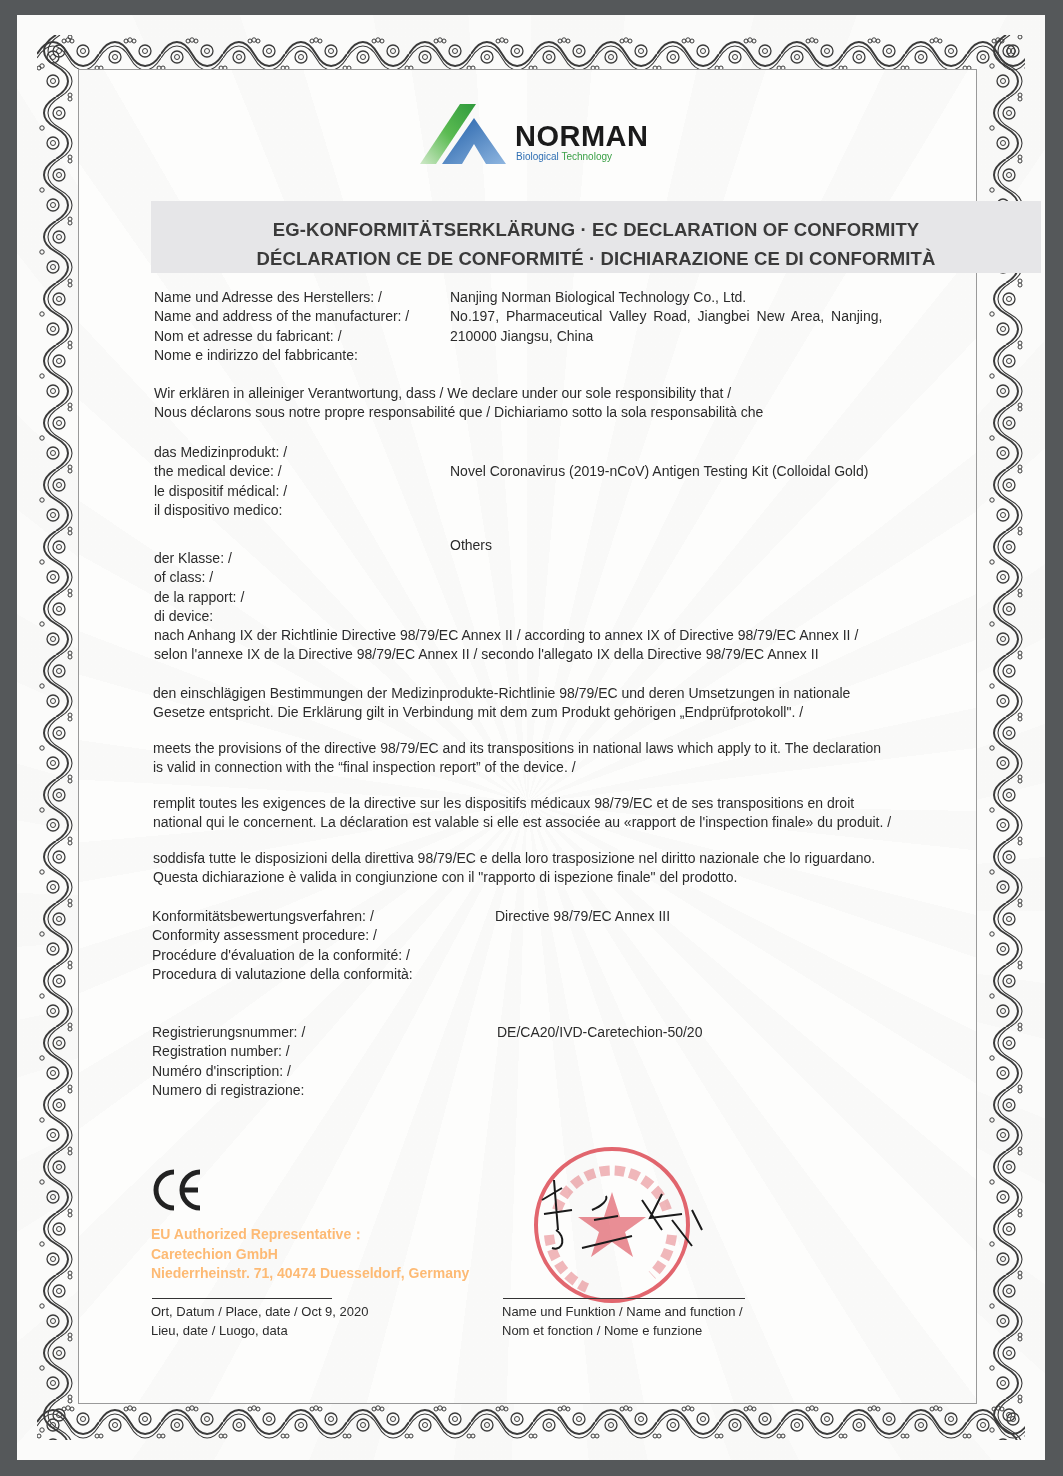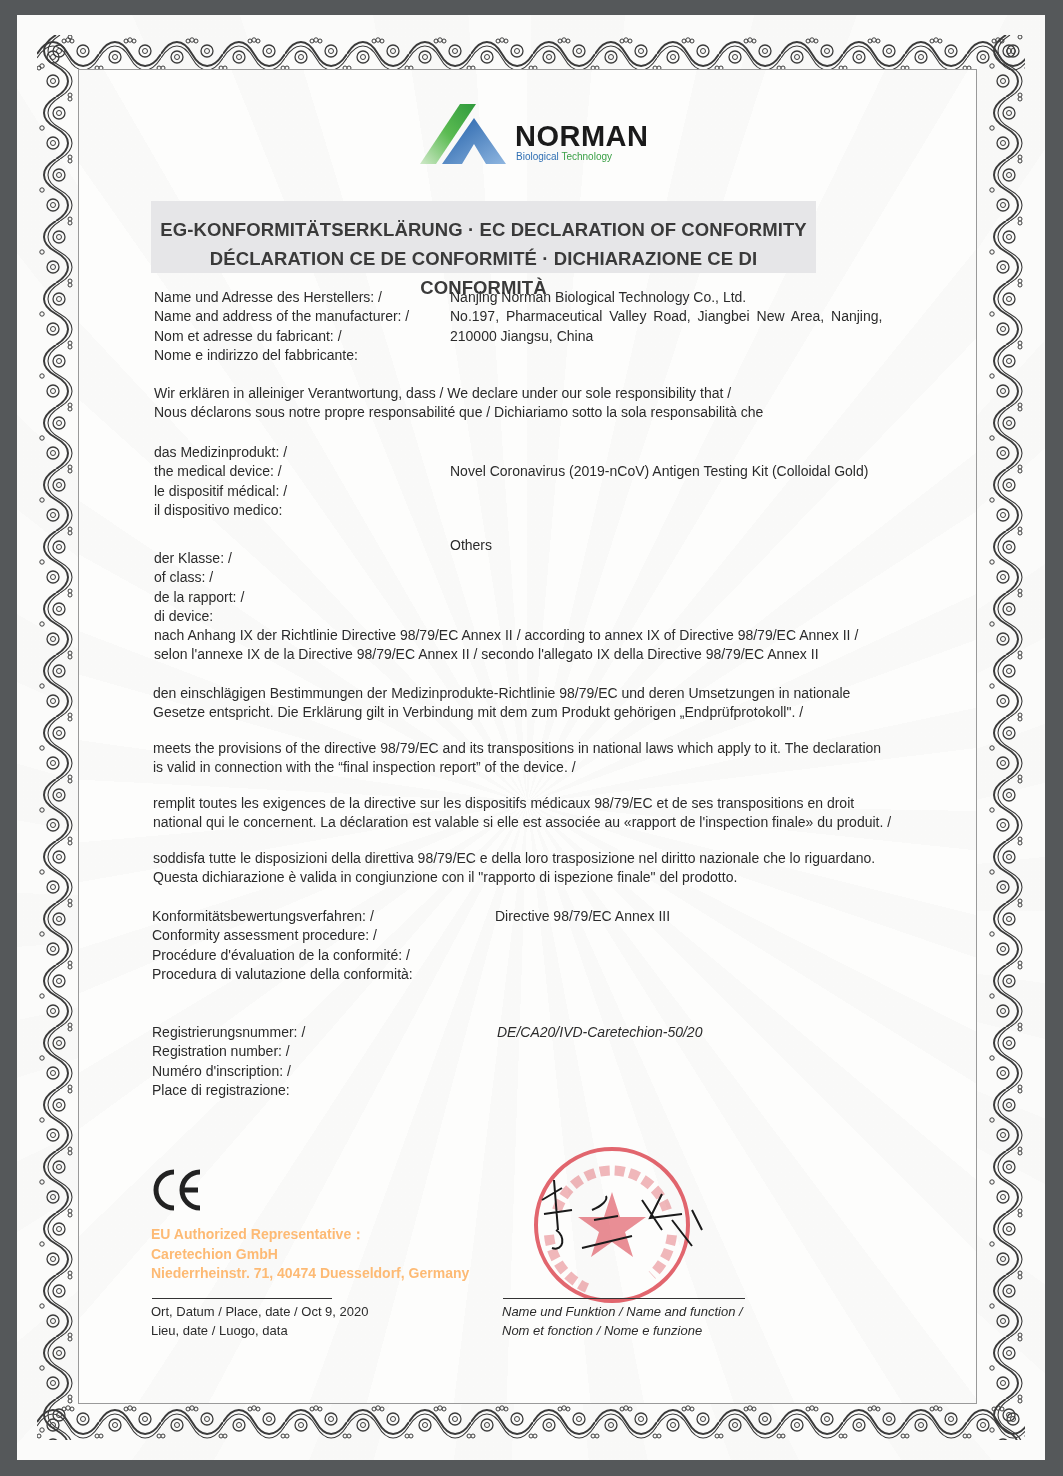--- a/index.html
+++ b/index.html
@@ -28,21 +28,21 @@
       repeating-conic-gradient(from 0deg at 50% 55%, rgba(0,0,0,0.014) 0deg 5deg, rgba(255,255,255,0) 5deg 13deg);
   }
   
   .abs { position: absolute; }
   .logo { left: 420px; top: 100px; width: 240px; height: 70px; }
   .logo-name { position: absolute; left: 95px; top: 20px; font-size: 29px; font-weight: bold; color: #1a1a1a; letter-spacing: 0.5px; }
   .logo-sub { position: absolute; left: 96px; top: 51px; font-size: 10px; }
   .logo-sub .blue { color: #2f6fb3; }
   .logo-sub .green { color: #3aa046; }
   .title-band {
-    left: 151px; top: 201px; width: 665px; height: 72px;
+    left: 151px; top: 201px; width: 890px; height: 72px;
     background: #e6e6e8;
     text-align: center;
   }
   .title-line { font-size: 18.5px; font-weight: bold; color: #3a3a3a; line-height: 29px; letter-spacing: 0.1px; }
   .title-line:first-child { margin-top: 14px; }
   .t { font-size: 14px; line-height: 19.3px; color: #2b2b2b; white-space: nowrap; }
   .t div { height: 19.3px; }
   .bold { font-weight: bold; font-size: 14px; line-height: 19.5px; color: #fdba74; }
   .ce { left: 152px; top: 1168px; width: 52px; height: 44px; }
   .sigline { height: 1px; background: #333; }
@@ -183,23 +183,23 @@
   <div>Procedura di valutazione della conformità:</div>
 </div>
 <div class="abs t" style="left:495px; top:907px;">
   <div>Directive 98/79/EC Annex III</div>
 </div>
 
 <div class="abs t" style="left:152px; top:1023px;">
   <div>Registrierungsnummer: /</div>
   <div>Registration number: /</div>
   <div>Numéro d'inscription: /</div>
-  <div>Place di registrazione:</div>
-</div>
-<div class="abs t" style="left:497px; top:1023px;font-style:italic;">
+  <div>Numero di registrazione:</div>
+</div>
+<div class="abs t" style="left:497px; top:1023px;">
   <div>DE/CA20/IVD-Caretechion-50/20</div>
 </div>
 
 <div class="abs ce">
   <svg width="52" height="44" viewBox="0 0 52 44">
     <path d="M22 4 A18 18 0 1 0 22 40" fill="none" stroke="#222" stroke-width="5"></path>
     <path d="M48 4 A18 18 0 1 0 48 40" fill="none" stroke="#222" stroke-width="5"></path>
     <line x1="32" y1="22" x2="46" y2="22" stroke="#222" stroke-width="5"></line>
   </svg>
 </div>
@@ -225,16 +225,16 @@
     <path d="M145 95 A64 64 0 0 1 125 135" fill="none" stroke="#d8333f" stroke-width="10" stroke-dasharray="10 5" opacity="0.35"></path>
   </svg>
   <svg width="210" height="110" viewBox="0 0 210 110" style="position:absolute;left:-5px;top:30px;">
     <path d="M20 30 L40 18 M32 10 L36 60 M22 44 L50 40 M34 60 C44 66, 42 82, 30 78" fill="none" stroke="#1a1a1a" stroke-width="2"></path>
     <path d="M70 40 C80 36, 86 30, 84 26 M72 50 L96 46 M60 78 L110 66" fill="none" stroke="#1a1a1a" stroke-width="2"></path>
     <path d="M120 30 L140 60 M140 24 L128 48 L160 44 M150 50 L170 76 M170 40 L180 60" fill="none" stroke="#1a1a1a" stroke-width="2"></path>
   </svg>
 </div>
 
 <div class="abs sigline" style="left:503px; top:1298px; width:242px;"></div>
-<div class="abs t" style="left:502px; top:1302px; font-size:13px;font-style:italic;">
+<div class="abs t" style="left:502px; top:1302px; font-size:13px;">
   <div>Name und Funktion / Name and function /</div>
   <div>Nom et fonction / Nome e funzione</div>
 </div>
 
 </body></html>

